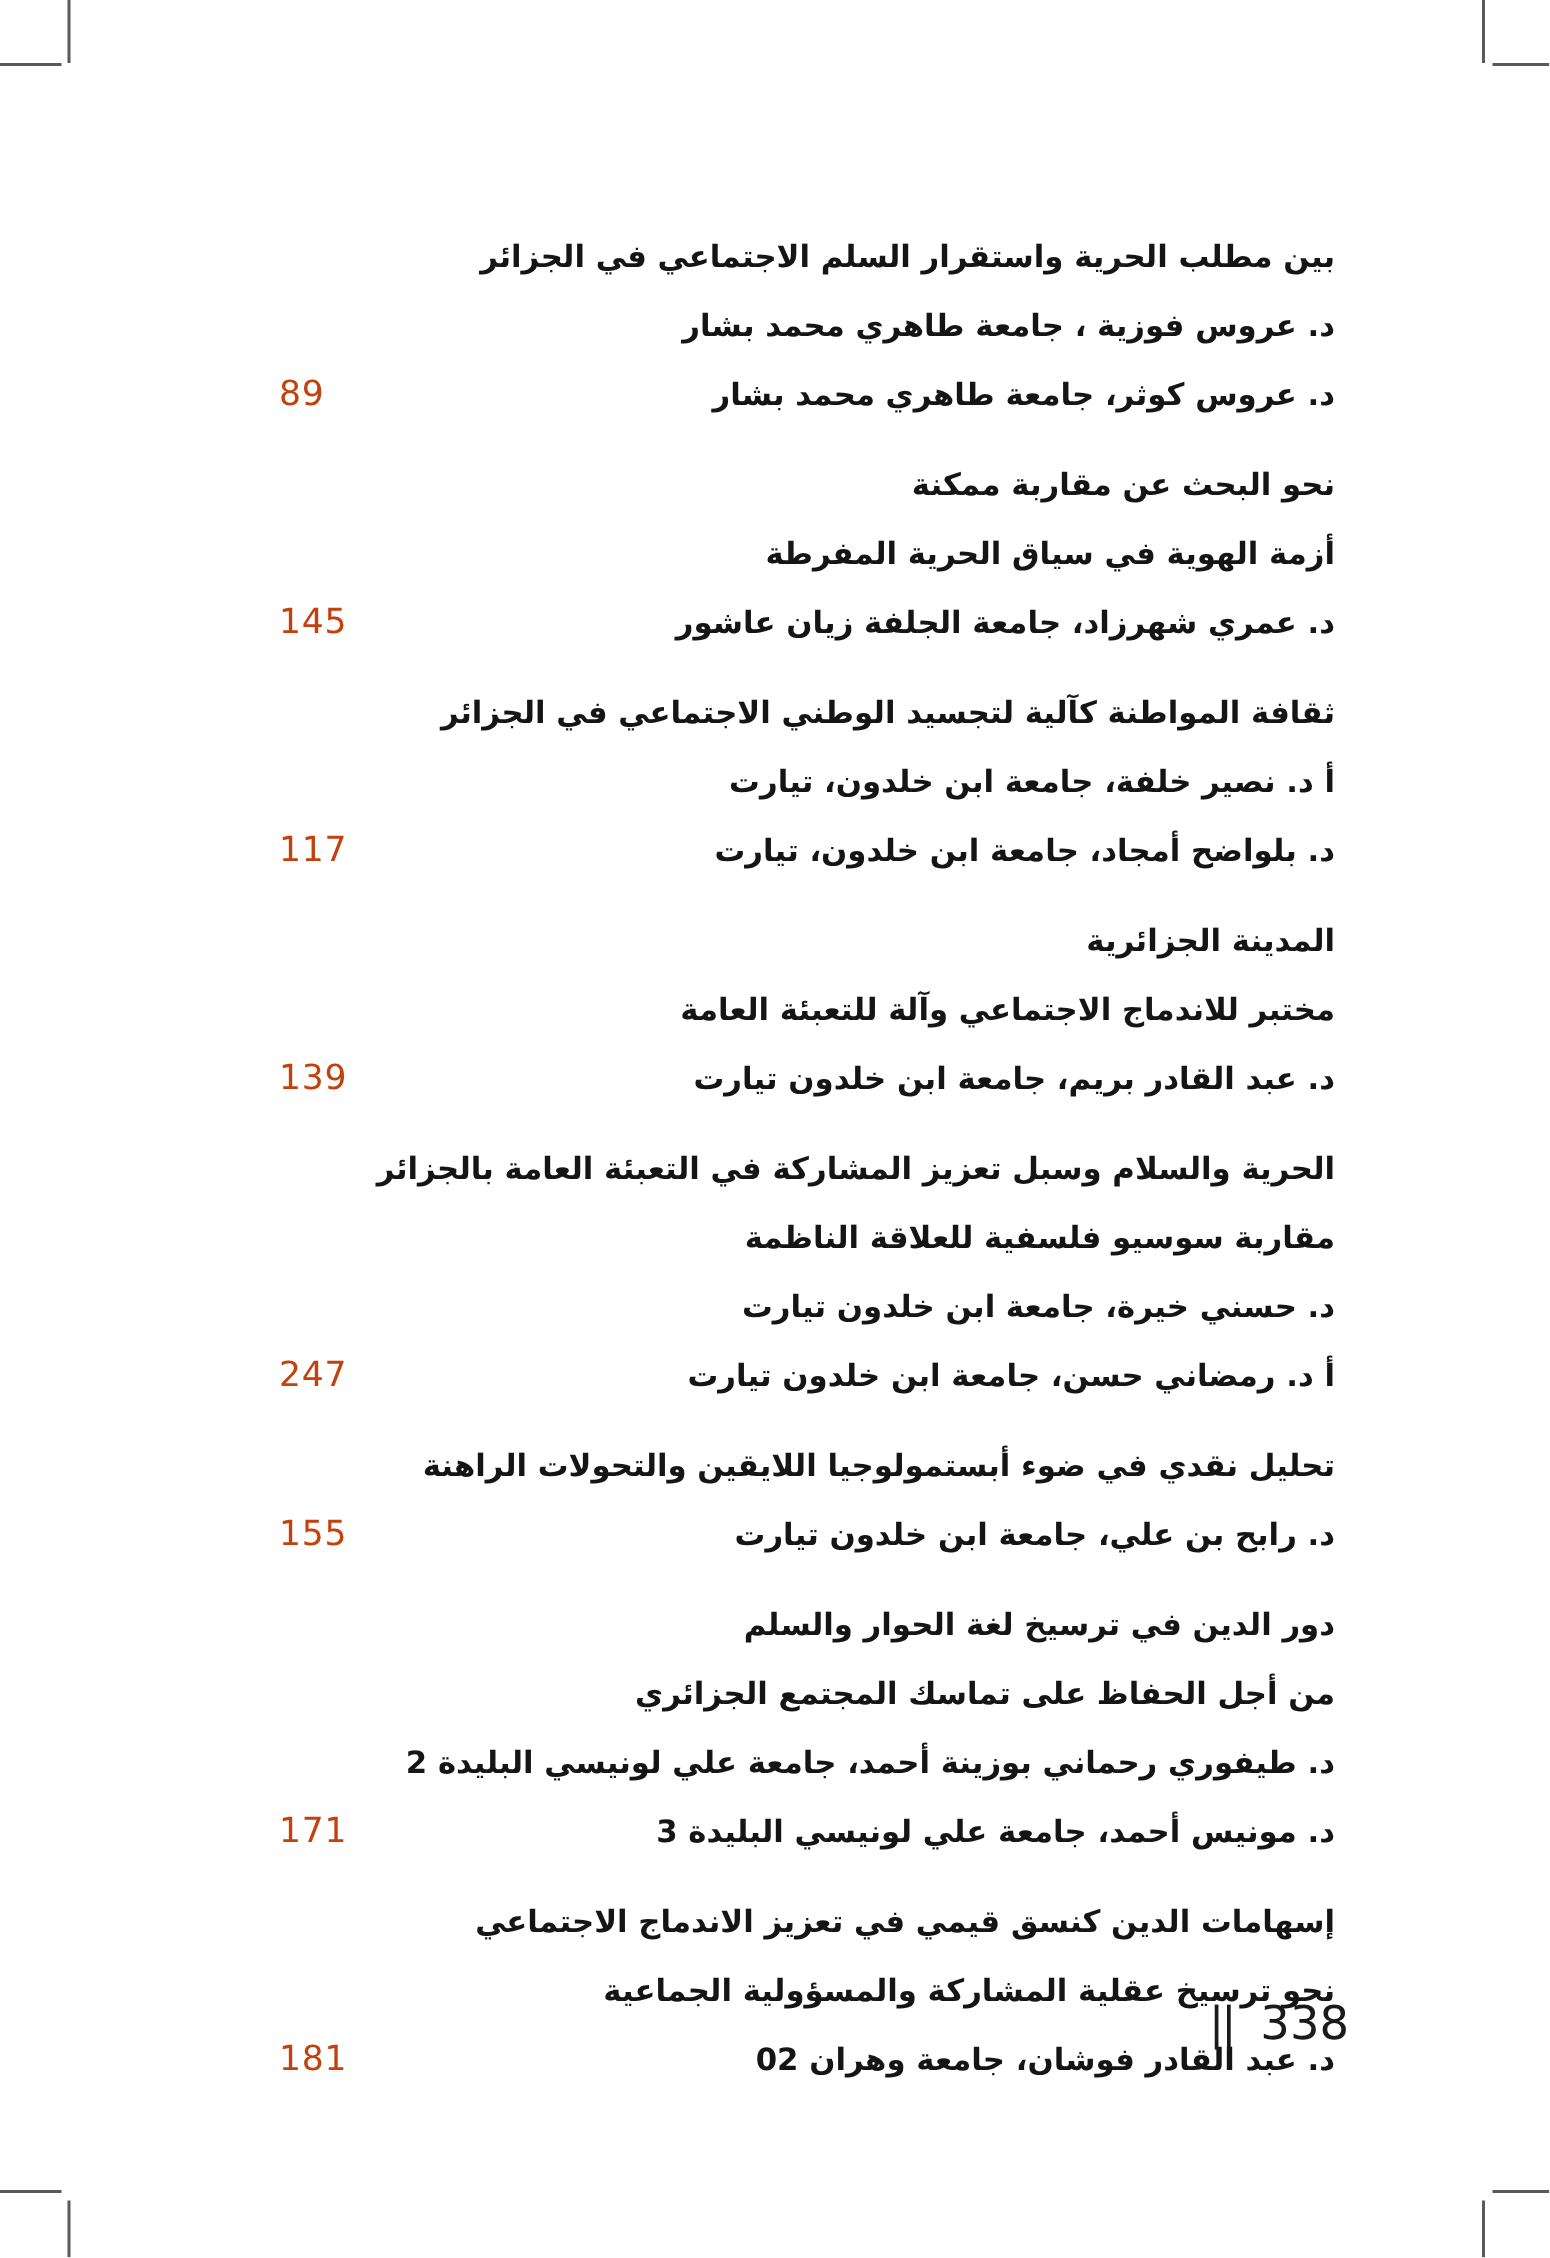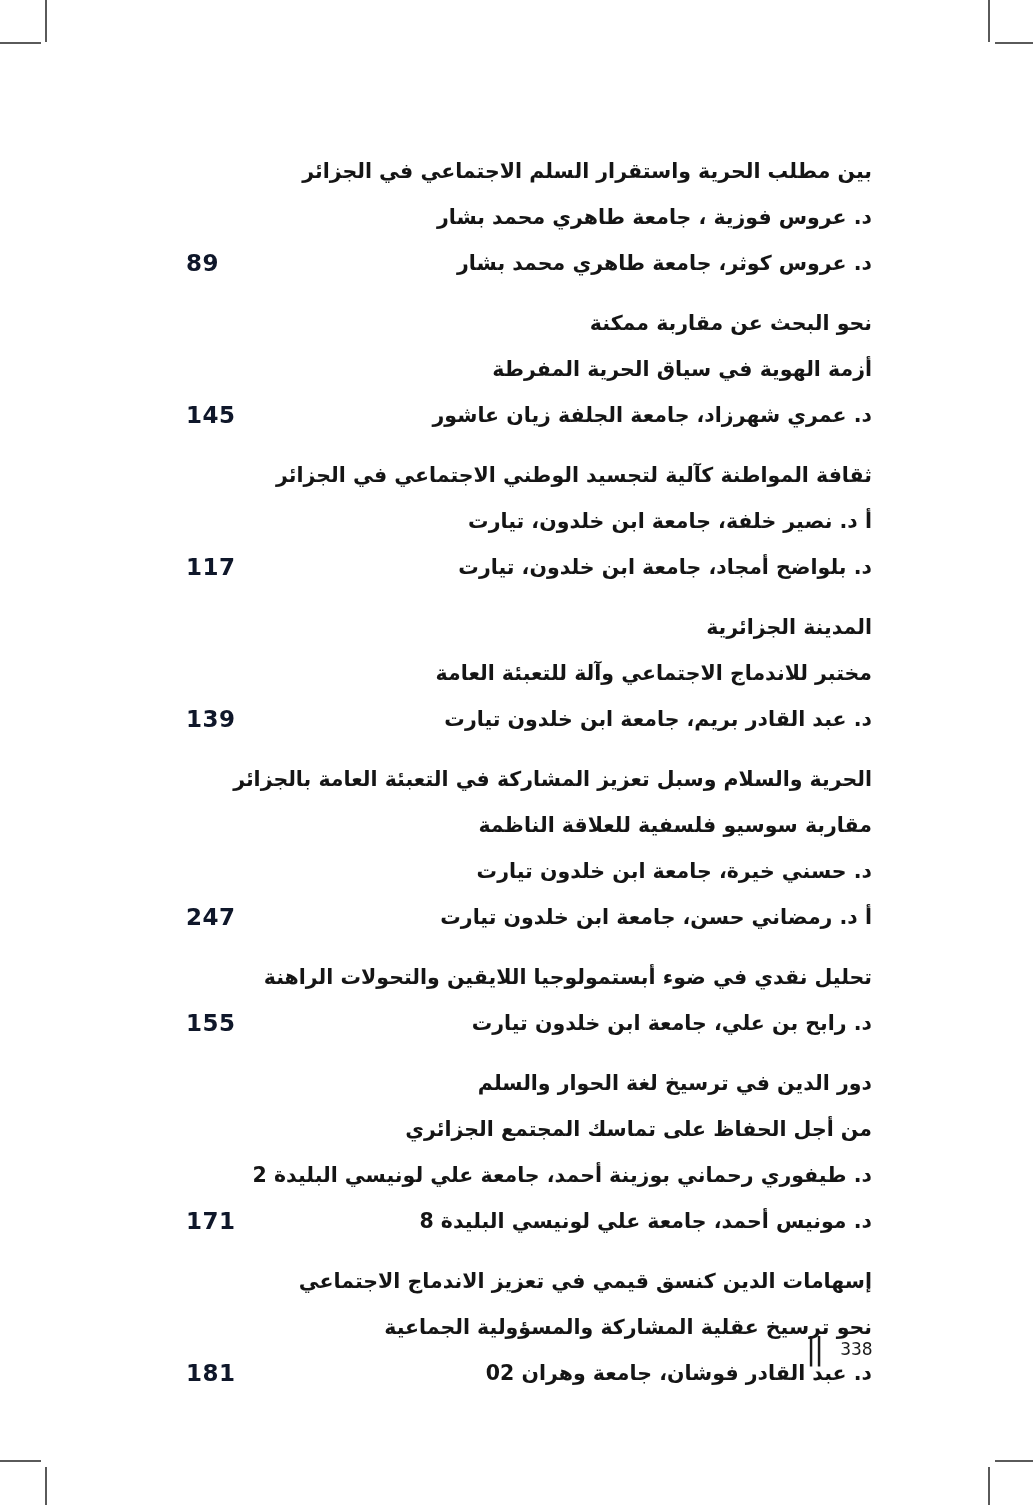--- a/index.html
+++ b/index.html
@@ -33,21 +33,21 @@
   .crop-tr-h { left: 995px; top: 42px;   width: 38px;  }
   .crop-bl-v { left: 45px;  top: 1467px; height: 38px; }
   .crop-bl-h { left: 0;     top: 1460px; width: 41px;  }
   .crop-br-v { left: 988px; top: 1467px; height: 38px; }
   .crop-br-h { left: 995px; top: 1460px; width: 38px;  }
 
   
   .toc {
     position: absolute;
     top: 148px;
-    right: 161px;   
+    right: 143px;   
     left: 186px;
   }
 
   .entry {
     margin-bottom: 14px;
   }
 
   .toc-line {
     position: relative;
     display: block;
@@ -66,24 +66,24 @@
   }
 
   
   .toc-line .pagenum {
     position: absolute;
     left: 0;
     top: 0;
     direction: ltr;
     text-align: left;
     font-family: "DejaVu Sans", "Liberation Sans", sans-serif;
-    font-weight: bold;
+    font-weight: normal;
     font-size: 23px;
     line-height: 46px;
-    color: #0f172a;
+    color: #c2410c;
     letter-spacing: 0.5px;
   }
 
   .toc-line .txt {
     display: inline-block;
   }
 
   
   .footer {
     position: absolute;
@@ -104,21 +104,21 @@
   .footer-rule {
     font-family: "DejaVu Sans", "Liberation Sans", sans-serif;
     font-size: 30px;
     font-weight: 400;
     color: #1a1a1a;
     line-height: 1;
     letter-spacing: -2px;
   }
   .folio {
     font-family: "DejaVu Sans", "Liberation Sans", sans-serif;
-    font-size: 17px;
+    font-size: 31px;
     font-weight: 400;
     color: #1a1a1a;
     line-height: 1;
   }
 </style>
 </head>
 <body>
 
 <div class="page">
 
@@ -159,21 +159,21 @@
         <div class="toc-line"><span class="pagenum">247</span><span class="txt">أ د. رمضاني حسن، جامعة ابن خلدون تيارت</span></div>
       </div>
       <div class="entry">
         <div class="toc-line"><span class="txt">تحليل نقدي في ضوء أبستمولوجيا اللايقين والتحولات الراهنة</span></div>
         <div class="toc-line"><span class="pagenum">155</span><span class="txt">د. رابح بن علي، جامعة ابن خلدون تيارت</span></div>
       </div>
       <div class="entry">
         <div class="toc-line title"><span class="txt">دور الدين في ترسيخ لغة الحوار والسلم</span></div>
         <div class="toc-line"><span class="txt">من أجل الحفاظ على تماسك المجتمع الجزائري</span></div>
         <div class="toc-line"><span class="txt">د. طيفوري رحماني بوزينة أحمد، جامعة علي لونيسي البليدة 2</span></div>
-        <div class="toc-line"><span class="pagenum">171</span><span class="txt">د. مونيس أحمد، جامعة علي لونيسي البليدة 8</span></div>
+        <div class="toc-line"><span class="pagenum">171</span><span class="txt">د. مونيس أحمد، جامعة علي لونيسي البليدة 3</span></div>
       </div>
       <div class="entry">
         <div class="toc-line title"><span class="txt">إسهامات الدين كنسق قيمي في تعزيز الاندماج الاجتماعي</span></div>
         <div class="toc-line"><span class="txt">نحو ترسيخ عقلية المشاركة والمسؤولية الجماعية</span></div>
         <div class="toc-line"><span class="pagenum">181</span><span class="txt">د. عبد القادر فوشان، جامعة وهران 02</span></div>
       </div>
     </div>
 
   <div class="footer">
     <div class="footer-inner">

